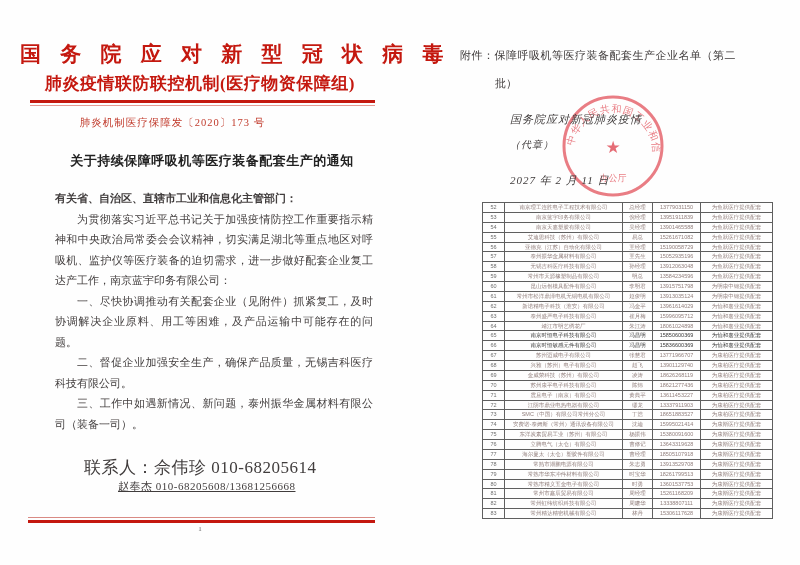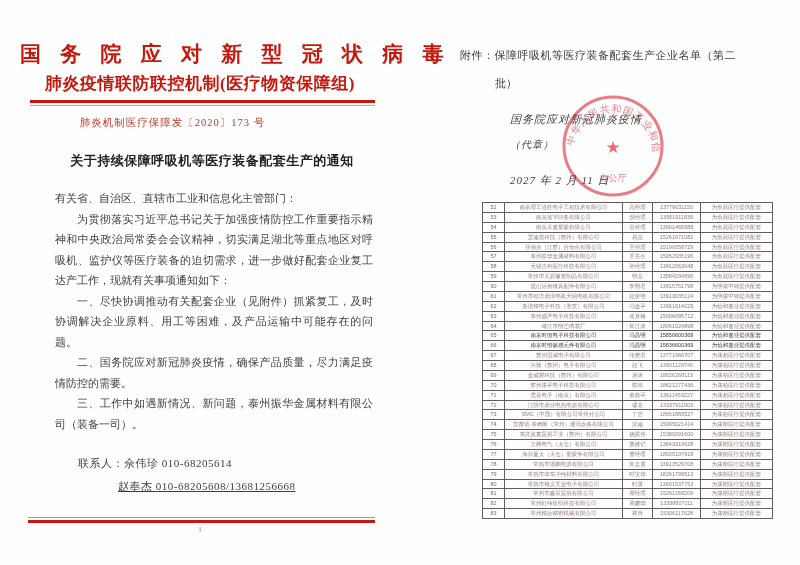--- a/index.html
+++ b/index.html
@@ -22,22 +22,22 @@
   .letterhead{position:absolute;left:20px;top:40px;width:360px;text-align:center;color:var(--accent);font-weight:bold;}
   .lh1{font-size:21px;letter-spacing:7px;white-space:nowrap;}
   .lh2{font-size:17px;letter-spacing:0.5px;margin-top:4px;white-space:nowrap;}
   .red-rule{position:absolute;left:30px;top:100px;width:345px;}
   .red-rule .thick{height:3px;background:var(--accent);}
   .red-rule .thin{height:1px;background:#e49a94;margin-top:2px;}
   .doc-number{position:absolute;left:0px;top:116px;width:345px;text-align:center;color:#c03a2b;font-size:10.5px;letter-spacing:1px;}
   .notice-title{position:absolute;left:32px;top:152px;width:360px;text-align:center;font-size:13px;font-weight:bold;color:#222;letter-spacing:0.5px;margin:0;}
   .body-text{position:absolute;left:55px;top:188px;width:318px;font-size:11px;line-height:20.5px;text-align:justify;color:#413d3d;}
   .body-text p{margin:0;text-indent:2em;}
-  .body-text p.no-indent{text-indent:0;}
-  .contact-line1{position:absolute;left:78px;top:456px;font-size:11px;color:#413d3d;letter-spacing:0.5px;}
+  .body-text p.no-indent{text-indent:0;font-weight:bold;}
+  .contact-line1{position:absolute;left:84px;top:456px;font-size:17px;color:#413d3d;letter-spacing:0.5px;}
   .contact-line2{position:absolute;left:118px;top:479px;font-size:11px;color:#413d3d;letter-spacing:0.5px;text-decoration:underline;}
   .footer-rule{position:absolute;left:28px;top:517px;width:347px;}
   .footer-rule .thin{height:1px;background:#d98a84;}
   .footer-rule .thick{height:3px;background:var(--accent);margin-top:2px;}
   .page-num{position:absolute;left:0;top:525px;width:400px;text-align:center;font-size:7px;color:#666;}
 
   
   .attachment-line1{position:absolute;left:60px;top:48px;width:310px;font-size:11px;color:#3f3b3b;letter-spacing:0.5px;}
   .attachment-line2{position:absolute;left:95px;top:76px;font-size:11px;color:#3f3b3b;}
   .issuer-block{position:absolute;left:110px;top:112px;width:220px;text-align:left;font-size:11px;color:#3f3b3b;font-style:italic;}
@@ -80,23 +80,23 @@
       <div class="thick"></div>
       <div class="thin"></div>
     </div>
 
     <div class="doc-number">肺炎机制医疗保障发〔2020〕173 号</div>
 
     <h1 class="notice-title">关于持续保障呼吸机等医疗装备配套生产的通知</h1>
 
     <div class="body-text">
       <p class="no-indent">有关省、自治区、直辖市工业和信息化主管部门：</p>
-      <p>为贯彻落实习近平总书记关于加强疫情防控工作重要指示精神和中央政治局常委会会议精神，切实满足湖北等重点地区对呼吸机、监护仪等医疗装备的迫切需求，进一步做好配套企业复工达产工作，现就有关事项通知如下：</p>
+      <p>为贯彻落实习近平总书记关于加强疫情防控工作重要指示精神和中央政治局常委会会议精神，切实满足湖北等重点地区对呼吸机、监护仪等医疗装备的迫切需求，进一步做好配套企业复工达产工作，南京蓝宇印务有限公司：</p>
       <p>一、尽快协调推动有关配套企业（见附件）抓紧复工，及时协调解决企业原料、用工等困难，及产品运输中可能存在的问题。</p>
-      <p>二、国务院应对新冠肺炎疫情，确保产品质量，尽力满足疫情防控的需要。</p>
+      <p>二、督促企业加强安全生产，确保产品质量，无锡吉科医疗科技有限公司。</p>
       <p>三、工作中如遇新情况、新问题，泰州振华金属材料有限公司（装备一司）。</p>
     </div>
 
     <div class="contact-line1">联系人：佘伟珍  010-68205614</div>
     <div class="contact-line2">赵奉杰  010-68205608/13681256668</div>
 
     <div class="footer-rule">
       <div class="thin"></div>
       <div class="thick"></div>
     </div>

